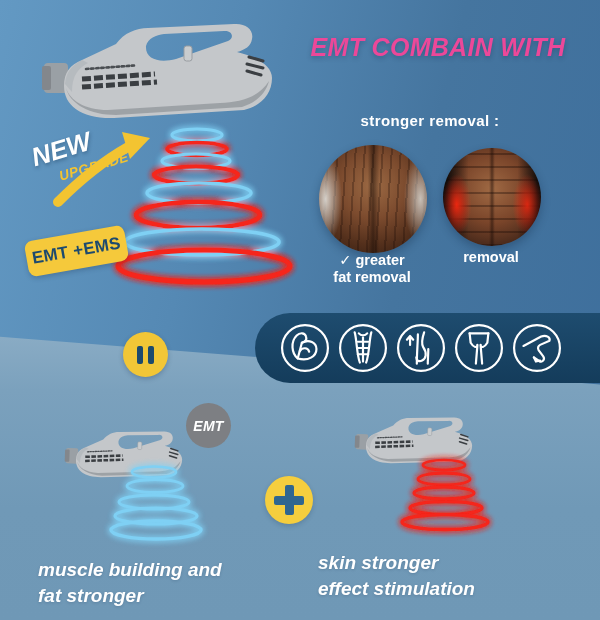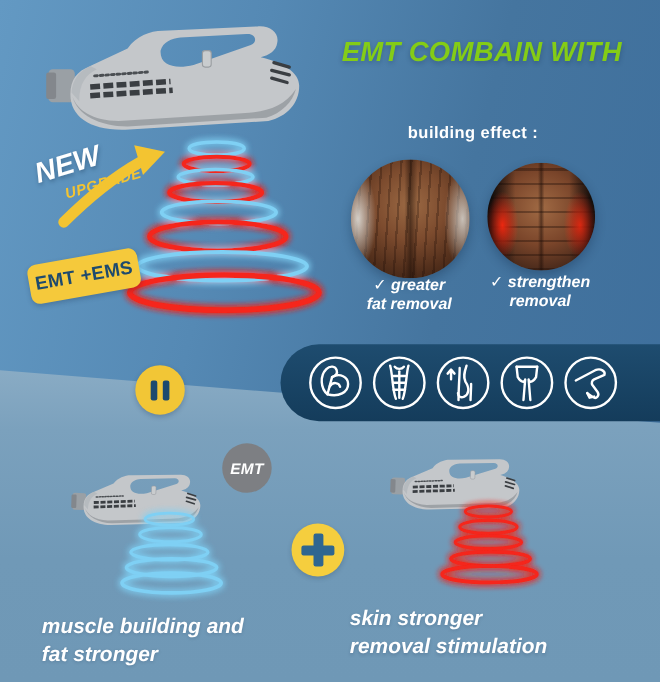--- a/index.html
+++ b/index.html
@@ -11,21 +11,21 @@
   .abs{position:absolute;}
   
   .bg-bottom{position:absolute;inset:0;
     background:linear-gradient(180deg,#8DAEC6 52%,#7BA1BD 63%,#7099B7 82%,#6F98B6 100%);}
   .bg-top{position:absolute;inset:0;
     background:linear-gradient(104deg,#6399C3 0%,#5589B4 33%,#45759F 62%,#3D6E9C 100%);
     clip-path:polygon(0 0,100% 0,100% 62%,0 54.3%);}
   
   .overlay{position:absolute;left:0;top:0;pointer-events:none;}
   
-  .title{left:282px;top:33px;width:312px;text-align:center;color:#84cc16;
+  .title{left:282px;top:33px;width:312px;text-align:center;color:#ec4899;
     font-style:italic;font-weight:800;font-size:25px;line-height:1.18;letter-spacing:.3px;
     text-shadow:0 2px 5px rgba(15,40,70,.30);}
   
   .new-label{left:31px;top:134px;color:#fff;font-style:italic;font-weight:800;font-size:26px;
     transform:rotate(-17deg);text-shadow:0 2px 4px rgba(15,40,70,.35);}
   .upgrade-label{left:58px;top:159px;color:#F3C431;font-style:italic;font-weight:700;
     font-size:13.5px;letter-spacing:.6px;transform:rotate(-16deg);}
   .combo-badge{left:26px;top:233px;width:101px;height:36px;background:#F5C93B;border-radius:8px;
     transform:rotate(-10deg);display:flex;align-items:center;justify-content:center;
     color:#1D4A6E;font-weight:800;font-size:17px;letter-spacing:.3px;
@@ -42,21 +42,21 @@
       repeating-linear-gradient(94deg, rgba(25,10,5,.28) 0 2px, rgba(0,0,0,0) 2px 9px),
       radial-gradient(circle at 50% 38%, #9C6A44 0%, #7C4B2E 38%, #54301C 68%, #2E1A10 100%);}
   .photo-abs{left:443px;top:148px;width:98px;height:98px;
     background:
       radial-gradient(ellipse 20% 42% at 14% 58%, rgba(255,40,15,.9), rgba(255,40,15,0) 75%),
       radial-gradient(ellipse 20% 42% at 86% 58%, rgba(255,40,15,.8), rgba(255,40,15,0) 75%),
       linear-gradient(90deg, rgba(10,8,8,.9) 4%, rgba(10,8,8,0) 26%, rgba(10,8,8,0) 76%, rgba(10,8,8,.85) 96%),
       linear-gradient(90deg, rgba(25,10,5,0) 47%, rgba(25,10,5,.5) 50%, rgba(25,10,5,0) 53%),
       repeating-linear-gradient(0deg, rgba(25,10,5,.35) 0 2px, rgba(0,0,0,0) 2px 13px),
       radial-gradient(circle at 50% 42%, #A06A44 0%, #7A452A 45%, #46281A 78%, #1E120C 100%);}
-  .check-text{color:#fff;font-weight:700;font-size:14.5px;line-height:1.18;text-align:center;font-style:italic;}
+  .check-text{color:#fff;font-weight:700;font-size:14.5px;line-height:1.18;text-align:center;}
   .check-left{left:308px;top:252px;width:128px;}
   .check-right{left:427px;top:249px;width:128px;}
   
   .banner{left:255px;top:313px;width:345px;height:70px;
     background:linear-gradient(180deg,#1E4C6F,#143C5B);
     border-radius:35px 0 0 35px;display:flex;align-items:center;gap:8px;padding-left:25px;
     box-sizing:border-box;}
   .area-icon{width:50px;height:50px;flex:0 0 auto;}
   .area-icon svg{display:block;width:100%;height:100%;}
   
@@ -66,21 +66,21 @@
   .pause span{width:6px;height:18px;background:#1D4A6E;border-radius:2px;}
   .plus{left:265px;top:476px;width:48px;height:48px;border-radius:50%;background:#F5CE3E;
     box-shadow:0 2px 5px rgba(20,40,70,.2);}
   .plus i{position:absolute;background:#2F6690;border-radius:2px;}
   .plus .h{left:9px;top:19.5px;width:30px;height:9px;}
   .plus .v{left:19.5px;top:9px;width:9px;height:30px;}
   
   .mode-badge{width:45px;height:45px;border-radius:50%;background:rgba(125,125,127,.95);
     color:#fff;font-style:italic;font-weight:800;font-size:14px;letter-spacing:.3px;
     display:flex;align-items:center;justify-content:center;}
-  .badge-emt{left:186px;top:403px;margin-left:16px;}
+  .badge-emt{left:186px;top:403px;}
   .badge-ems{left:484px;top:407px;}
   
   .caption{color:#ffffff;font-style:italic;font-weight:700;font-size:19px;line-height:1.35;
     text-align:left;text-shadow:0 1px 3px rgba(20,40,70,.2);}
   .caption-left{left:38px;top:557px;width:225px;}
   .caption-right{left:318px;top:550px;width:225px;}
 </style>
 </head>
 <body>
 
@@ -210,46 +210,45 @@
   </svg>
 
   <div class="abs title">
     <div>EMT COMBAIN WITH</div>
   </div>
 
   <div class="abs new-label">NEW</div>
   <div class="abs upgrade-label">UPGRADE</div>
   <div class="abs combo-badge">EMT +EMS</div>
 
-  <div class="abs effect-heading">building effect :</div>
+  <div class="abs effect-heading">stronger removal :</div>
   <div class="abs photo photo-back"></div>
   <div class="abs photo photo-abs"></div>
 
   <div class="abs check-text check-left">
     <div>✓ greater</div>
     <div>fat removal</div>
   </div>
   <div class="abs check-text check-right">
-    <div>✓ strengthen</div>
     <div>removal</div>
   </div>
 
   <div class="abs pause">
     <span></span>
       <span></span>
   </div>
   <div class="abs plus" aria-label="+">
     <i class="h"></i>
       <i class="v"></i>
   </div>
 
   <div class="abs mode-badge badge-emt">EMT</div>
 
   <div class="abs caption caption-left">
     <div>muscle building and</div>
     <div>fat stronger</div>
   </div>
   <div class="abs caption caption-right">
     <div>skin stronger</div>
-    <div>removal stimulation</div>
+    <div>effect stimulation</div>
   </div>
 
 </div>
 
 </body></html>

